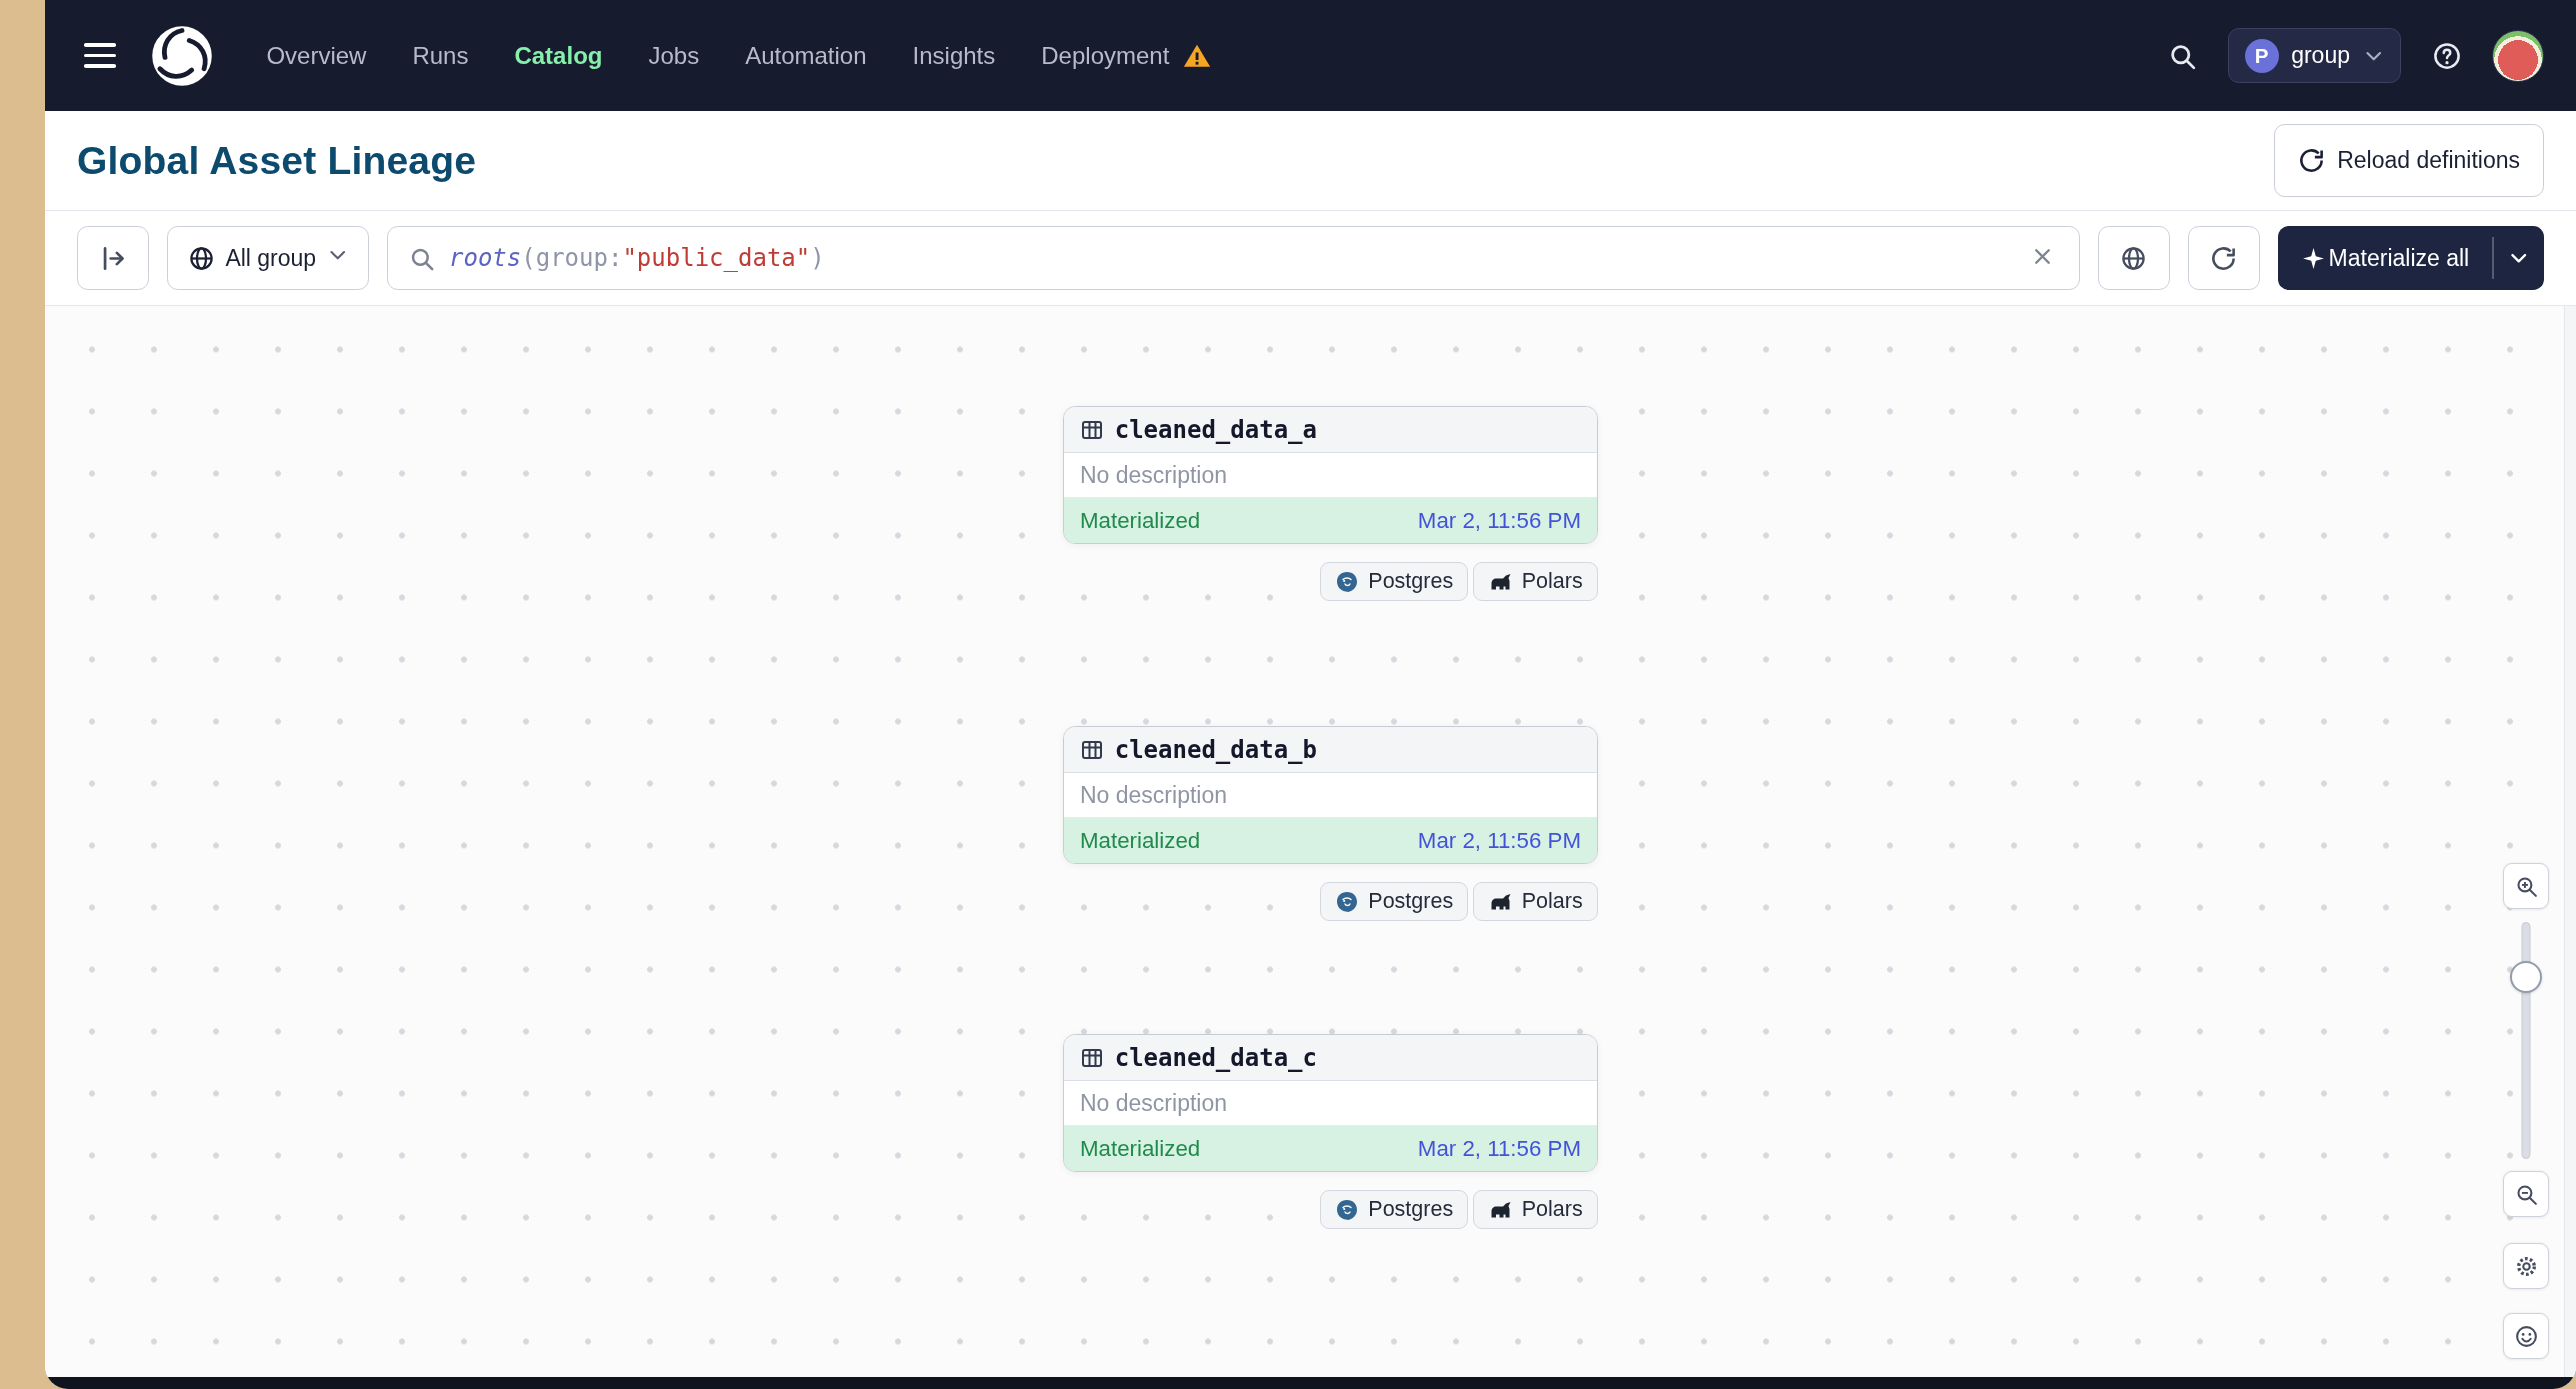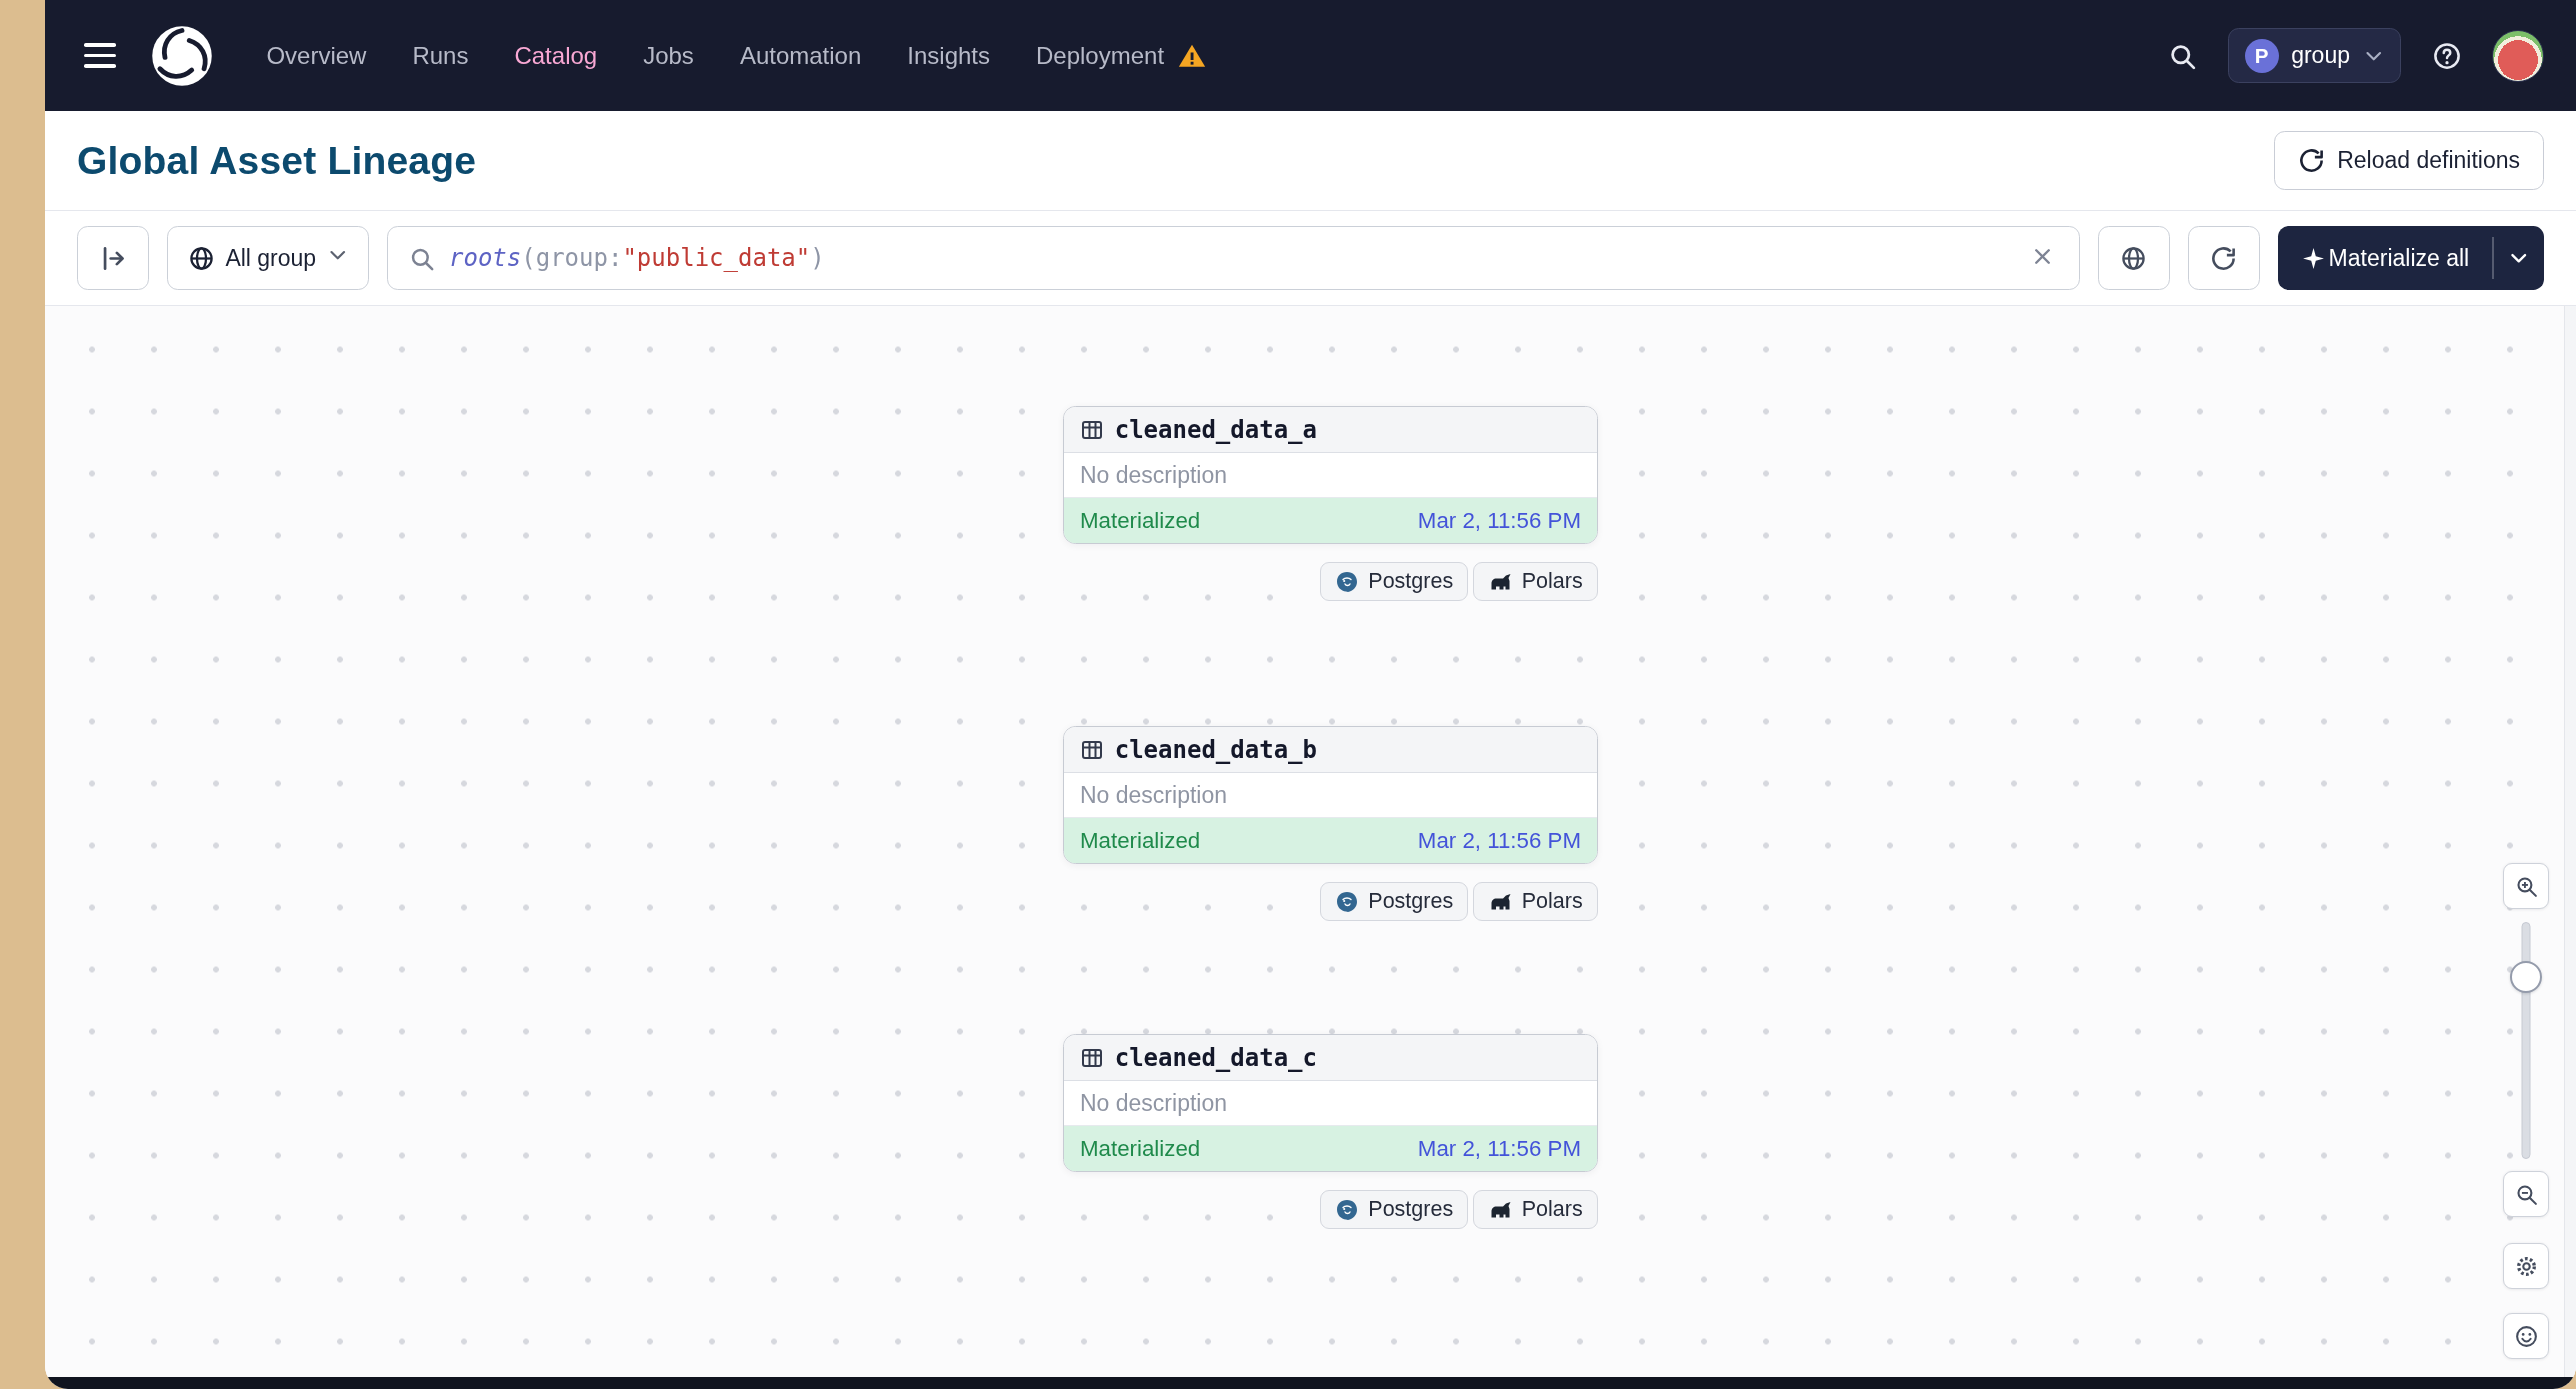--- a/index.html
+++ b/index.html
@@ -23,42 +23,42 @@
     height: 111px; flex: 0 0 auto;
     background: #171b2e;
     display: flex; align-items: center;
     padding: 0 32px; color: #fff;
   }
   .hamburger { display: flex; flex-direction: column; gap: 7.2px; background: none; border: none; cursor: pointer; padding: 7.2px; }
   .hamburger span { width: 32px; height: 3.6px; background: #fff; border-radius: 1.8px; }
   .logo { margin-left: 25px; width: 68px; height: 68px; cursor: pointer; }
   .nav-links { display: flex; gap: 46px; margin-left: 50px; align-items: center; }
   .navlink { font-size: 24px; color: #b7bac8; text-decoration: none; cursor: pointer; }
-  .navlink.active { color: #f9a8d4; font-weight: 400; }
+  .navlink.active { color: #86efac; font-weight: 700; }
   .nav-deployment { display: flex; align-items: center; gap: 12.5px; cursor: pointer; }
   .warning-icon svg { width: 30px; height: 30px; display: block; }
 
   .nav-right { margin-left: auto; display: flex; align-items: center; gap: 25px; }
   .nav-iconbtn { background: none; border: none; color: #e8eaf2; cursor: pointer; width: 41px; height: 41px; display: flex; align-items: center; justify-content: center; }
   .nav-iconbtn svg { width: 30px; height: 30px; }
   .env-pill { display: flex; align-items: center; gap: 12.5px; background: #242945; border: 0.9px solid #3b415f; border-radius: 10.7px; height: 55px; padding: 0 16px; cursor: pointer; }
   .env-badge { width: 34px; height: 34px; border-radius: 50%; background: #6a71d8; color: #fff; font-size: 20.6px; font-weight: 700; display: flex; align-items: center; justify-content: center; }
   .env-name { color: #fff; font-size: 23px; }
   .env-caret svg { width: 21.5px; height: 21.5px; color: #aab0c4; display: block; }
   .avatar { width: 52px; height: 52px; border-radius: 50%; cursor: pointer; border: 1.8px solid #2b3150;
     background: radial-gradient(circle at 50% 58%, #e05c58 0 52%, #f2efdd 52% 62%, #7cbf69 62% 100%); }
 
   
   .page-header {
     height: 100px; flex: 0 0 auto; background: #fff;
     display: flex; align-items: center; justify-content: space-between;
     padding: 0 32px; border-bottom: 0.9px solid #e5e7ed;
   }
   .page-title { font-size: 39px; font-weight: 700; color: #0c4a6e; letter-spacing: 0.2px; }
-  .reload-btn { display: flex; align-items: center; gap: 12.5px; height: 59px; padding: 0 23px;
+  .reload-btn { display: flex; align-items: center; gap: 12.5px; height: 73px; padding: 0 23px;
     border: 0.9px solid #c9cdd6; border-radius: 10.7px; background: #fff; font-size: 23px; color: #1b2133; cursor: pointer;
     font-family: "Liberation Sans", sans-serif; }
   .reload-btn svg { width: 27px; height: 27px; color: #1b2133; }
 
   
   .toolbar {
     height: 95px; flex: 0 0 auto; background: #fff;
     display: flex; align-items: center; gap: 18px;
     padding: 0 32px; border-bottom: 0.9px solid #e5e7ed;
   }

